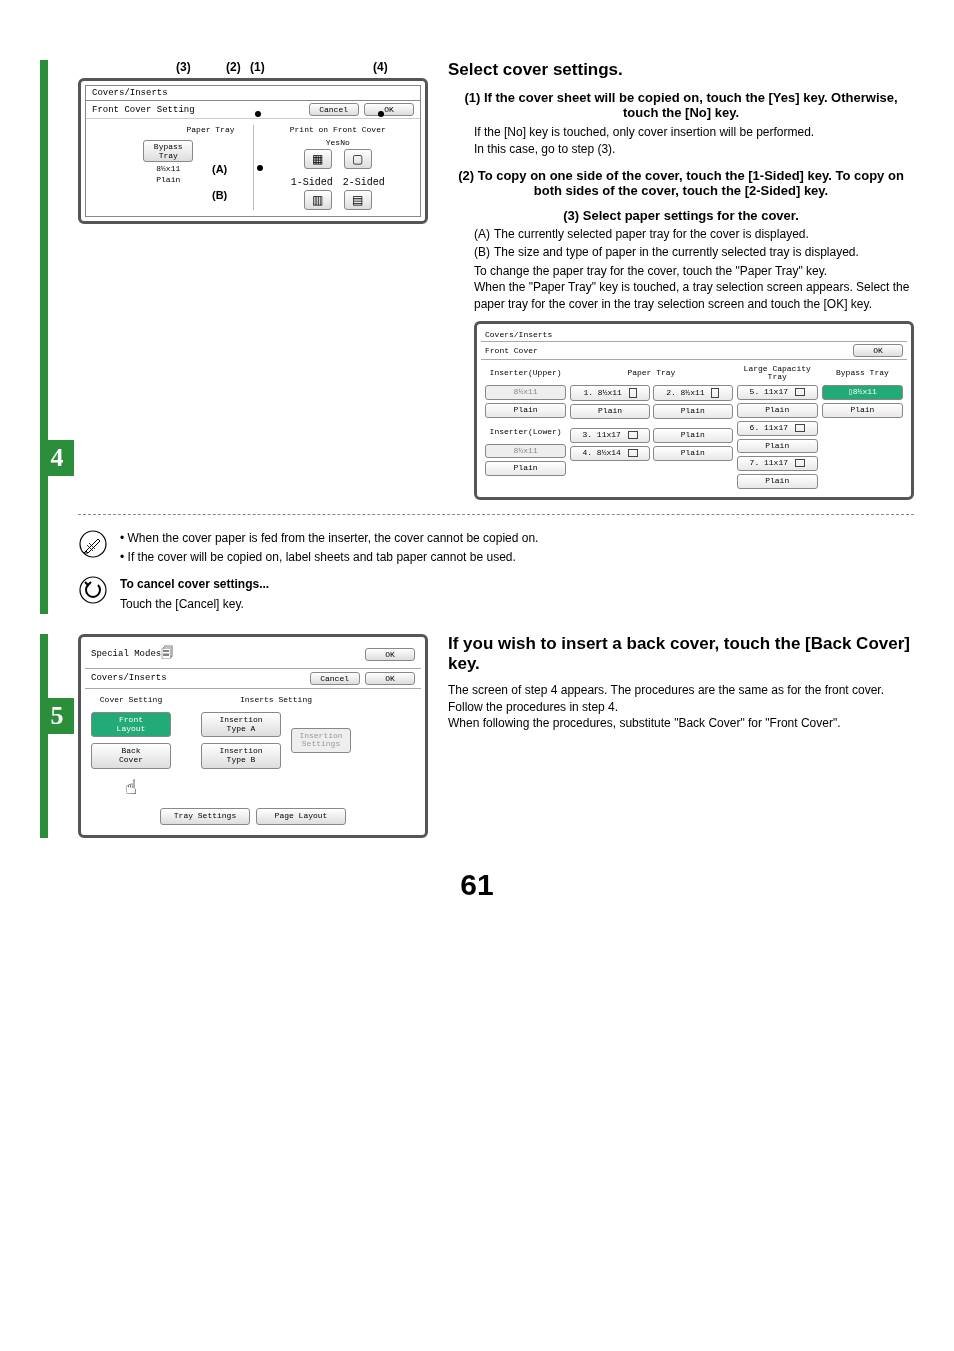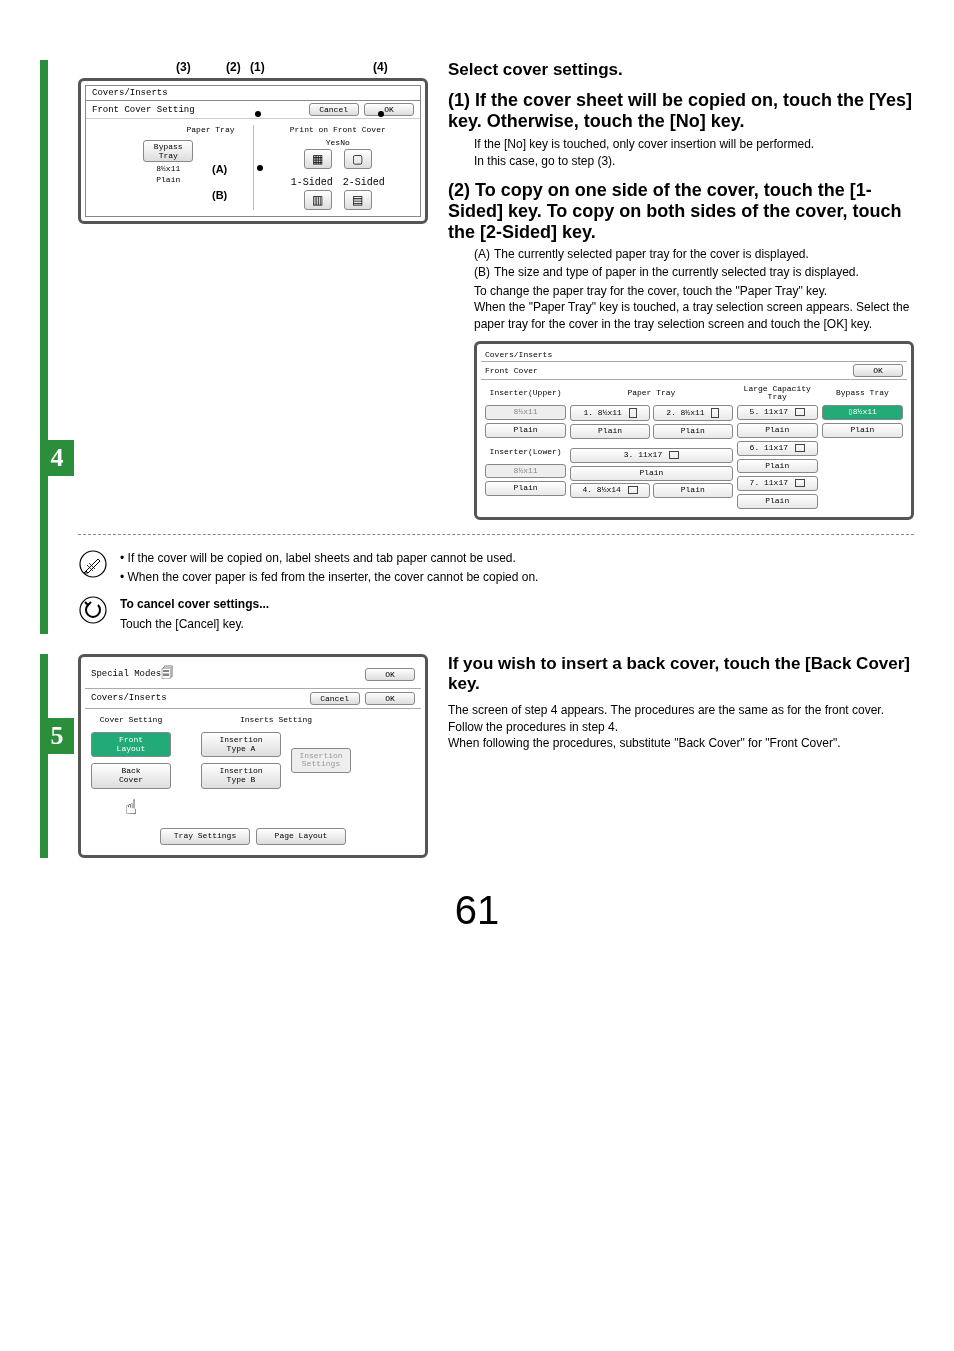--- a/index.html
+++ b/index.html
@@ -19,21 +19,21 @@
     .panel-row { display: flex; align-items: center; font-family: "Courier New", monospace; font-size: 9px; padding: 2px 6px; border-bottom: 1px solid #ccc; justify-content: space-between; }
     .btn-small { display: inline-block; min-width: 50px; text-align: center; font-family: "Courier New", monospace; font-size: 8px; border: 1px solid #888; border-radius: 3px; padding: 1px 6px; background: linear-gradient(#fff,#ddd); }
     .icon-box { width: 28px; height: 20px; border: 1px solid #888; border-radius: 3px; display: inline-flex; align-items: center; justify-content: center; background: linear-gradient(#fff,#ddd); font-size: 12px; }
     .orient { display:inline-block; width:8px; height:10px; border:1px solid #444; vertical-align:middle; margin-left:2px;}
     .orient.land { width:10px; height:8px;}
     
     .marker { position: absolute; font-weight: bold; font-size: 12px; }
     .dot { position: absolute; width: 6px; height: 6px; border-radius: 50%; background: #000; }
     
     h2 { font-size: 17px; font-weight: bold; margin-bottom: 8px; }
-    h3 { font-size: 18px; font-weight: bold; margin-top: 10px; margin-bottom: 4px; }
+    h3 { font-size: 13px; font-weight: bold; margin-top: 10px; margin-bottom: 4px; text-align: center; }
     .instr-body { font-size: 12px; line-height: 1.4; }
     .sub-list { margin-left: 0; }
     .sub-list li { list-style: none; display: flex; gap: 4px; margin-bottom: 4px; font-size: 12px; }
     .sub-list li .lbl { flex-shrink: 0; }
     
     .tray-panel { border: 3px solid #555; border-radius: 6px; margin-top: 8px; font-family: "Courier New", monospace; font-size: 8px; }
     .tray-inner { margin: 4px; }
     .tray-title { padding: 2px 4px; }
     .tray-header-row { display: flex; align-items: center; padding: 2px 4px; border-top:1px solid #aaa; border-bottom:1px solid #aaa; }
     .tray-grid { display: flex; padding: 4px; gap: 4px; }
@@ -57,21 +57,21 @@
     .sm-inner { margin: 4px; }
     .sm-row { display: flex; align-items: center; justify-content: space-between; padding: 3px 6px; border-bottom: 1px solid #aaa; }
     .sm-body { display: flex; padding: 6px; gap: 30px; }
     .sm-col { display: flex; flex-direction: column; gap: 6px; align-items: center; }
     .sm-btn { width: 80px; text-align: center; border: 1px solid #888; border-radius: 3px; padding: 3px 2px; font-size: 8px; background: linear-gradient(#fff,#ddd); line-height:1.1; }
     .sm-btn.active { background: #2a7; color: #fff; }
     .sm-head { font-size: 8px; text-align: center; margin-bottom: 2px; }
     .hand-icon { font-size: 20px; }
     .sm-bottom { display:flex; gap:6px; justify-content:center; padding:2px 6px 6px;}
     
-    .page-number { text-align: center; font-size: 40px; font-weight: normal; margin-top: 30px; }
+    .page-number { text-align: center; font-size: 30px; font-weight: bold; margin-top: 30px; }
   </style>
 </head>
 <body>
 
 <div class="page-content">
 
   <div class="step">
     <div class="step-bar"></div>
     <div class="step-num-box" style="top: 380px;">
       <span class="step-num">4</span>
@@ -147,20 +147,21 @@
         <h2>Select cover settings.</h2>
 
         <h3>(1)  If the cover sheet will be copied on, touch the [Yes] key. Otherwise, touch the [No] key.</h3>
         <div class="instr-body" style="padding-left:26px;">
           <div>If the [No] key is touched, only cover insertion will be performed.</div>
           <div>In this case, go to step (3).</div>
         </div>
 
         <h3>(2)  To copy on one side of the cover, touch the [1-Sided] key. To copy on both sides of the cover, touch the [2-Sided] key.</h3>
 
+        <h3>(3)  Select paper settings for the cover.</h3>
         <ul class="sub-list" style="padding-left:26px;">
           <li>
             <span class="lbl">(A)</span>
             <span>The currently selected paper tray for the cover is displayed.</span>
           </li>
           <li>
             <span class="lbl">(B)</span>
             <span>The size and type of paper in the currently selected tray is displayed.</span>
           </li>
         </ul>
@@ -190,21 +191,21 @@
               <div class="double-col">
                 <div class="tray-col-head">Paper Tray</div>
                 <div class="pair-row">
                   <div class="cell"><span>1. 8½x11</span> <span class="orient"></span></div>
                   <div class="cell"><span>2. 8½x11</span> <span class="orient"></span></div>
                 </div>
                 <div class="pair-row">
                   <div class="cell">Plain</div>
                   <div class="cell">Plain</div>
                 </div>
-                <div class="pair-row" style="margin-top:6px;flex-direction:column;">
+                <div class="pair-row" style="margin-top:6px;">
                   <div class="cell"><span>3. 11x17</span> <span class="orient land"></span></div>
                   <div class="cell">Plain</div>
                 </div>
                 <div class="pair-row">
                   <div class="cell"><span>4. 8½x14</span> <span class="orient land"></span></div>
                   <div class="cell">Plain</div>
                 </div>
               </div>
 
               <div class="tray-col">
@@ -234,22 +235,22 @@
     <div class="note-row">
       <div class="note-icon">
         <svg viewBox="0 0 30 30">
             <circle cx="15" cy="15" r="13" fill="none" stroke="#000" stroke-width="1.2"></circle>
             <path d="M8 22 L20 10 L22 12 L10 24 Z M8 22 L6 24 L10 24 Z" fill="none" stroke="#000" stroke-width="1"></path>
             <line x1="9" y1="16" x2="15" y2="22" stroke="#000" stroke-width="0.8"></line>
             <line x1="11" y1="14" x2="17" y2="20" stroke="#000" stroke-width="0.8"></line>
           </svg>
       </div>
       <div class="note-body">
+        <div>• <span>When the cover paper is fed from the inserter, the cover cannot be copied on.</span></div>
         <div>• <span>If the cover will be copied on, label sheets and tab paper cannot be used.</span></div>
-        <div>• <span>When the cover paper is fed from the inserter, the cover cannot be copied on.</span></div>
       </div>
     </div>
 
     <div class="note-row">
       <div class="note-icon">
         <svg viewBox="0 0 30 30">
             <circle cx="15" cy="15" r="13" fill="none" stroke="#000" stroke-width="1.2"></circle>
             <path d="M20 10 A7 7 0 1 1 10 10" fill="none" stroke="#000" stroke-width="2"></path>
             <path d="M7 7 L10 10 L13 7" fill="none" stroke="#000" stroke-width="2"></path>
           </svg>

